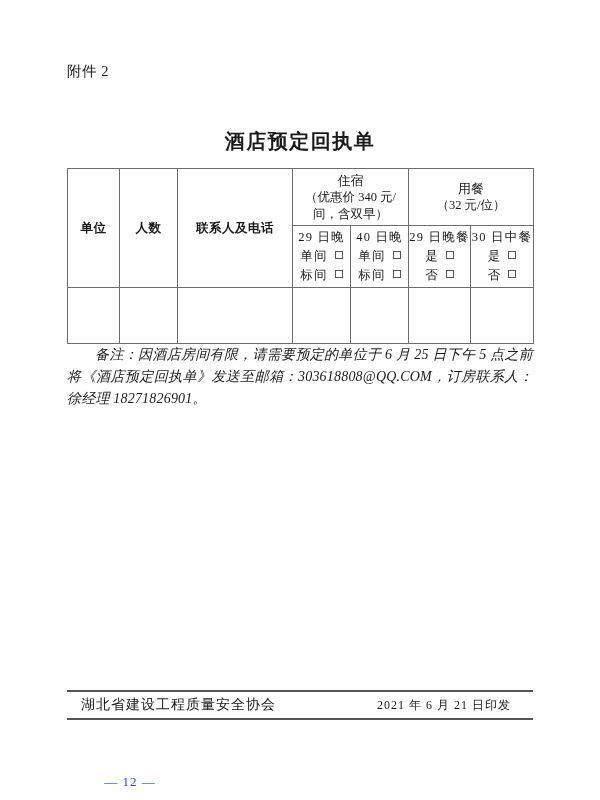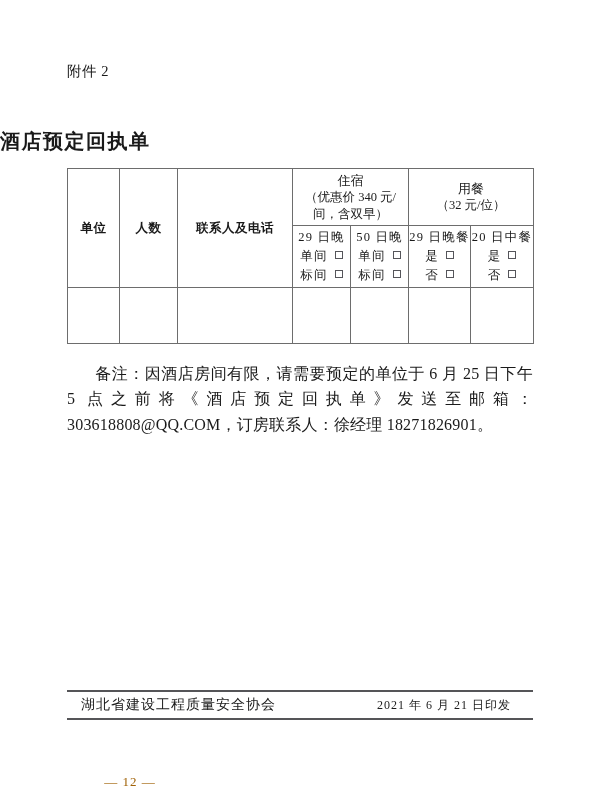--- a/index.html
+++ b/index.html
@@ -32,20 +32,21 @@
     letter-spacing: 0.5px;
     white-space: nowrap;
   }
 
   
   .doc-title {
     position: absolute;
     left: 0;
     top: 128px;
     width: 600px;
+    text-align: center;
     font-size: 20px;
     font-weight: bold;
     letter-spacing: 1.5px;
   }
 
   
   .receipt-table {
     position: absolute;
     left: 67px;
     top: 168px;
@@ -108,27 +109,28 @@
     margin-left: 7px;
     vertical-align: 1px;
   }
 
   .blank-row { height: 56px; }
 
   
   .note {
     position: absolute;
     left: 67px;
-    top: 361px;
+    top: 344px;
     width: 466px;
-    font-size: 16px;
+    font-size: 14px;
     line-height: 1.58;
     text-align: justify;
     text-justify: inter-ideograph;
     letter-spacing: 0.2px;
+    font-style: italic;
   }
   .note .indent { display: inline-block; width: 28px; }
 
   
   .footer {
     position: absolute;
     left: 67px;
     top: 690px;
     width: 466px;
   }
@@ -162,21 +164,21 @@
   }
 
   
   .page-number {
     position: absolute;
     left: 0;
     top: 774px;
     width: 260px;
     text-align: center;
     font-size: 13px;
-    color: #a16207;
+    color: #1d4ed8;
     letter-spacing: 1px;
   }
 </style>
 </head>
 <body>
 
 <div class="page">
 
   <div class="attachment-label">附件 2</div>
 
@@ -211,39 +213,39 @@
         <td class="sub-cell">
           <span class="sc-title">29 日晚</span>
           <span class="opt-line">
             <span class="opt-label">单间</span><span class="opt-box"></span>
           </span>
           <span class="opt-line">
             <span class="opt-label">标间</span><span class="opt-box"></span>
           </span>
         </td>
         <td class="sub-cell">
-          <span class="sc-title">50 日晚</span>
+          <span class="sc-title">40 日晚</span>
           <span class="opt-line">
             <span class="opt-label">单间</span><span class="opt-box"></span>
           </span>
           <span class="opt-line">
             <span class="opt-label">标间</span><span class="opt-box"></span>
           </span>
         </td>
         <td class="sub-cell">
           <span class="sc-title">29 日晚餐</span>
           <span class="opt-line">
             <span class="opt-label">是</span><span class="opt-box"></span>
           </span>
           <span class="opt-line">
             <span class="opt-label">否</span><span class="opt-box"></span>
           </span>
         </td>
         <td class="sub-cell">
-          <span class="sc-title">20 日中餐</span>
+          <span class="sc-title">30 日中餐</span>
           <span class="opt-line">
             <span class="opt-label">是</span><span class="opt-box"></span>
           </span>
           <span class="opt-line">
             <span class="opt-label">否</span><span class="opt-box"></span>
           </span>
         </td>
       </tr>
 
       <tr class="blank-row">

